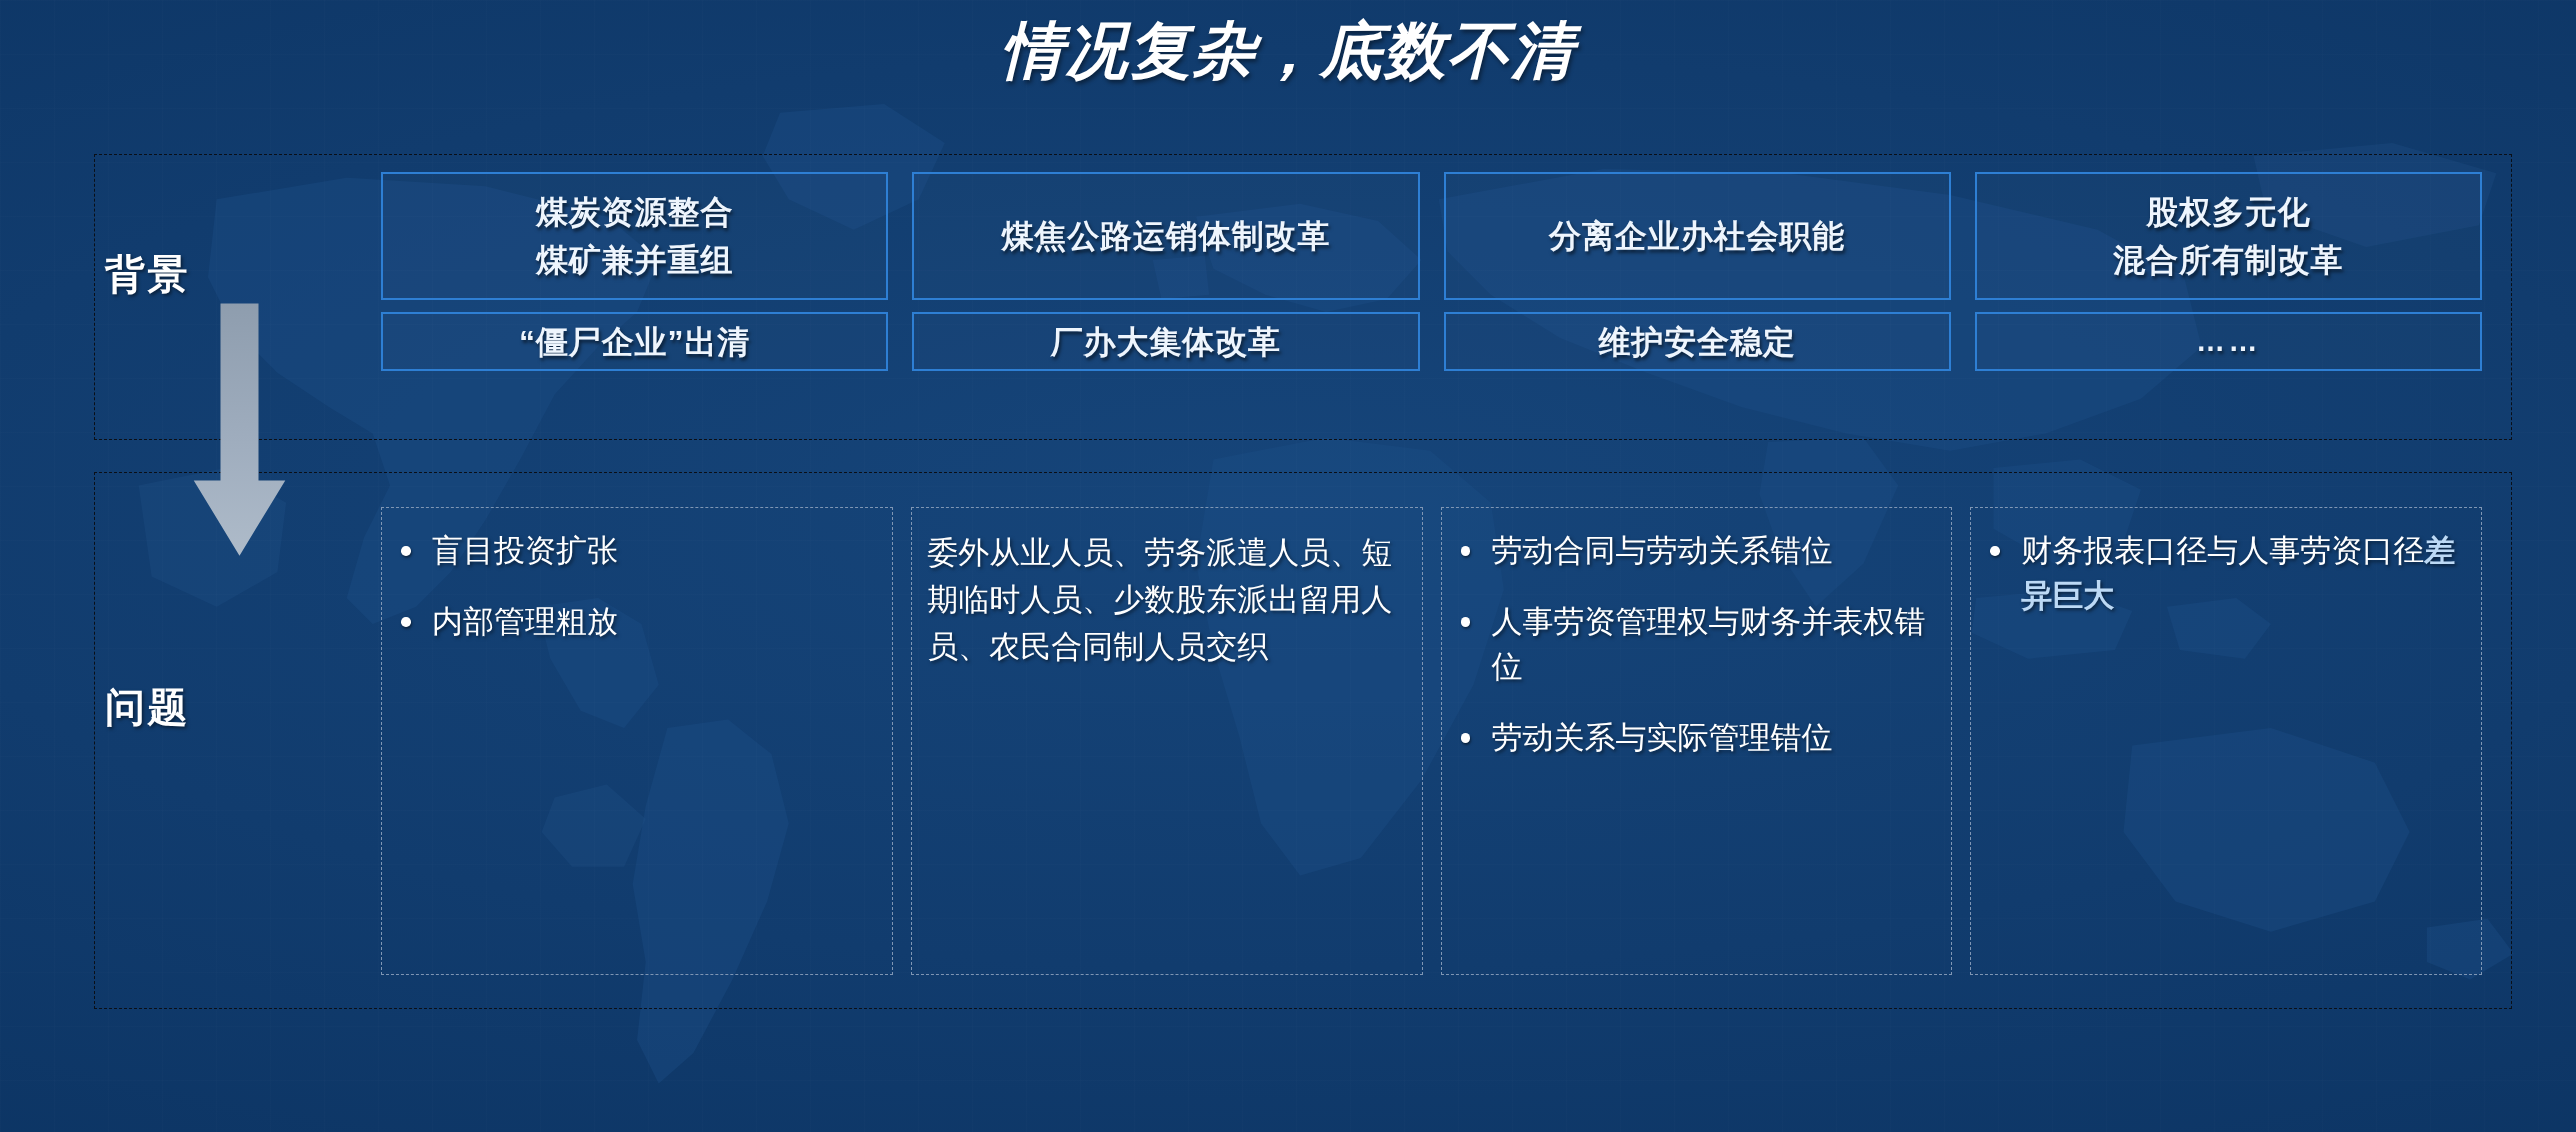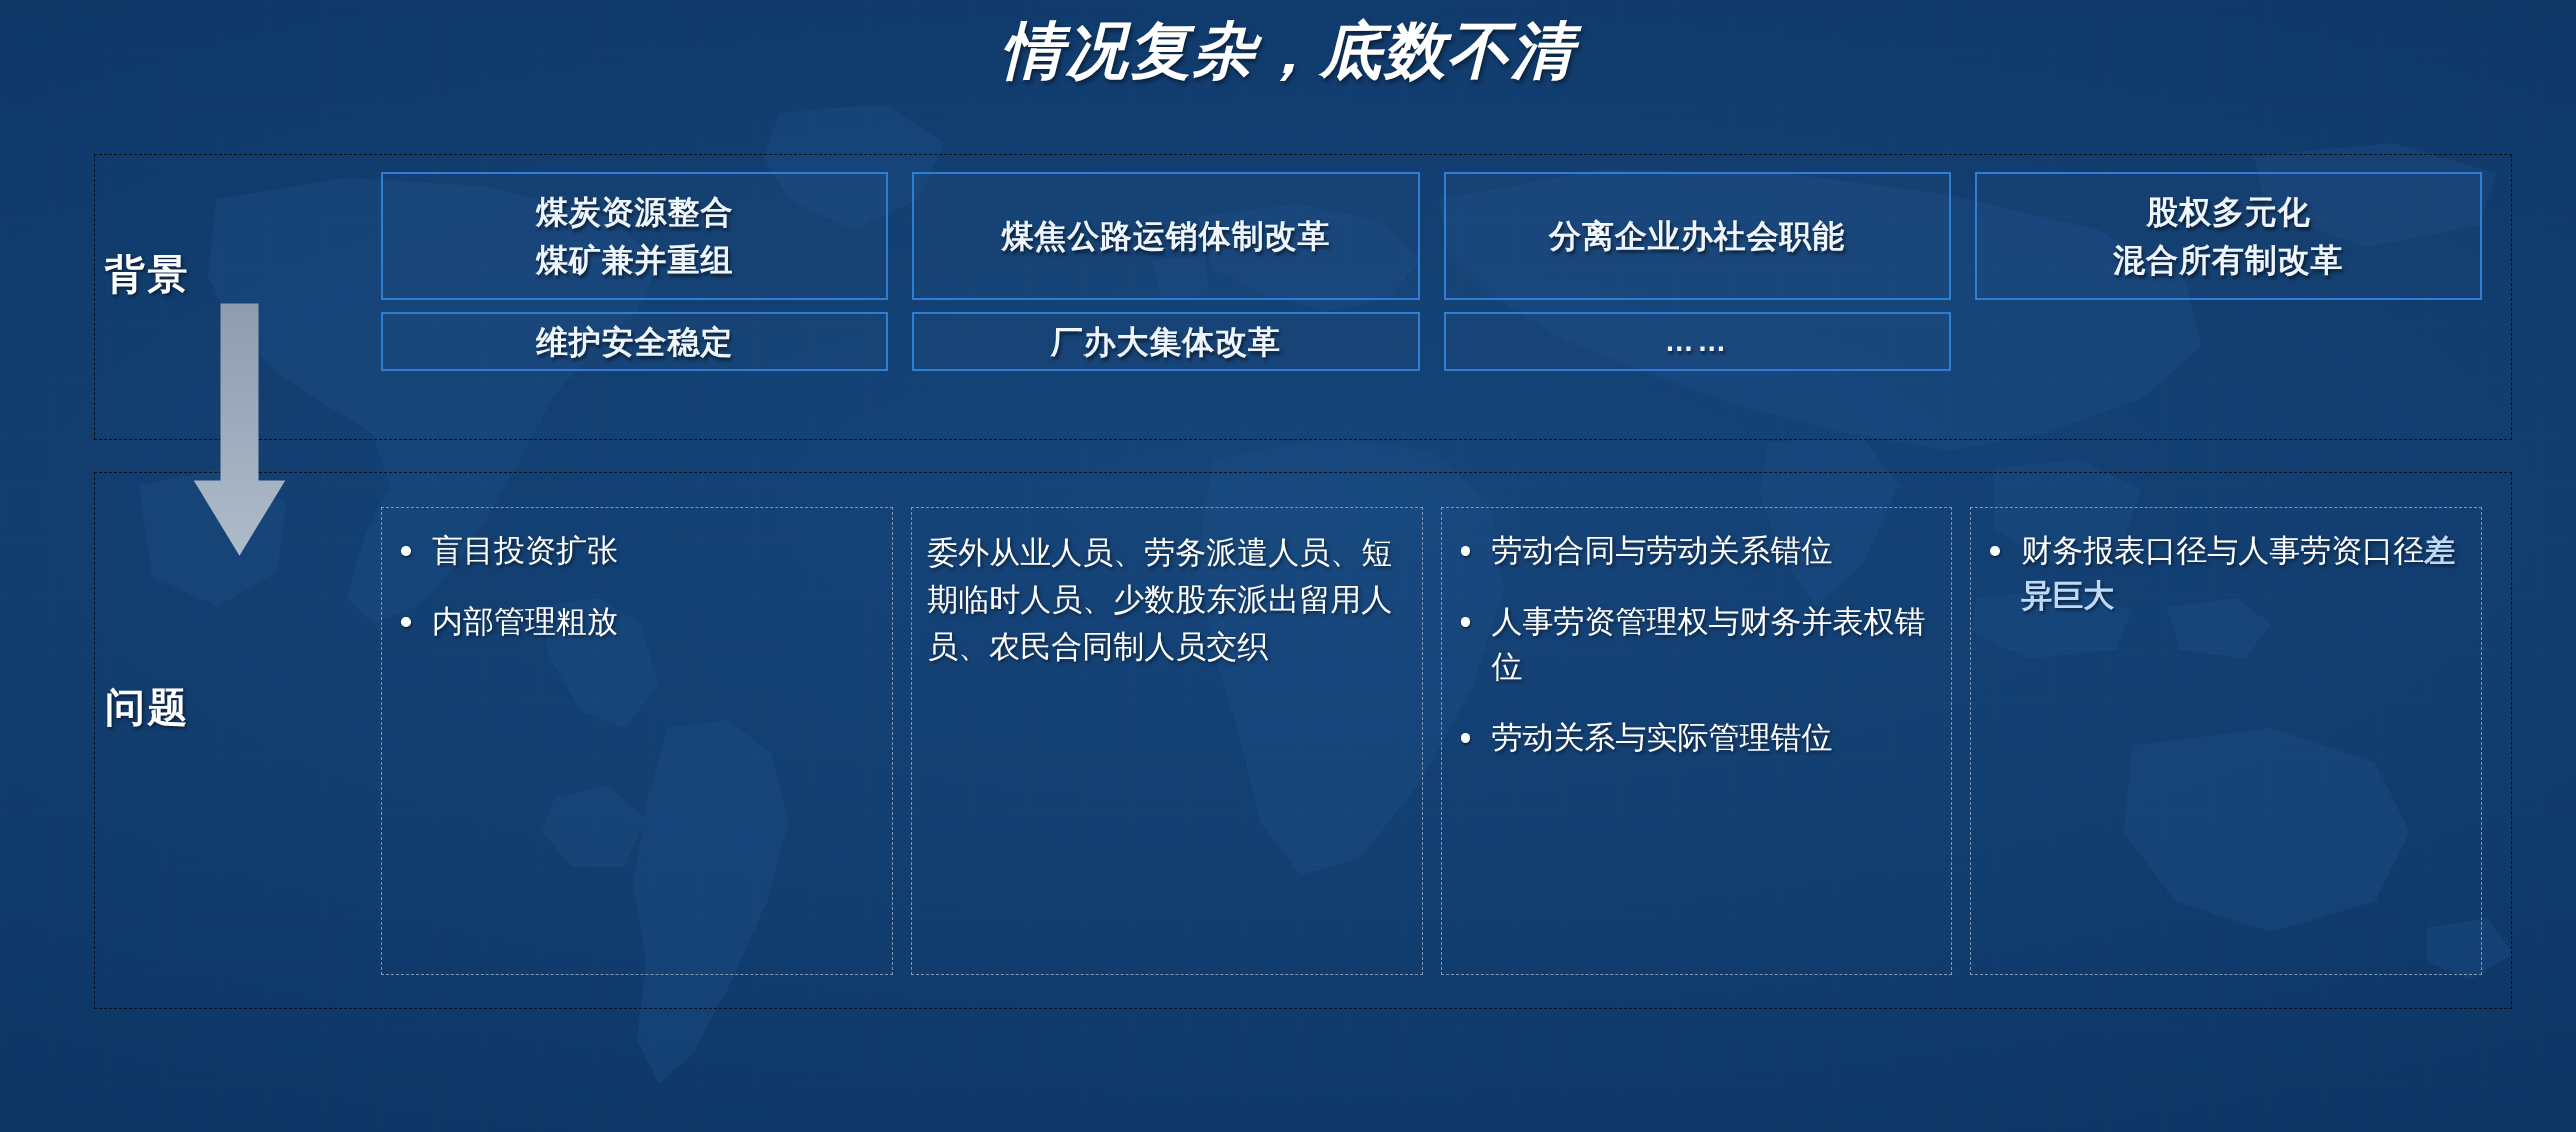--- a/index.html
+++ b/index.html
@@ -257,27 +257,30 @@
 
     <div class="bg-box">
       <div class="line">分离企业办社会职能</div>
     </div>
 
     <div class="bg-box">
       <div class="line">股权多元化</div>
       <div class="line">混合所有制改革</div>
     </div>
 
+    <div class="bg-box">
+      <div class="line">“僵尸企业”出清</div>
+    </div>
+
+    <div class="bg-box">
+      <div class="line">厂办大集体改革</div>
+    </div>
 
     <div class="bg-box">
       <div class="line">维护安全稳定</div>
-    </div>
-
-    <div class="bg-box">
-      <div class="line">厂办大集体改革</div>
     </div>
 
     <div class="bg-box">
       <div class="line dots">……</div>
     </div>
 
   </div>
 
   <div class="problem-grid">
 

